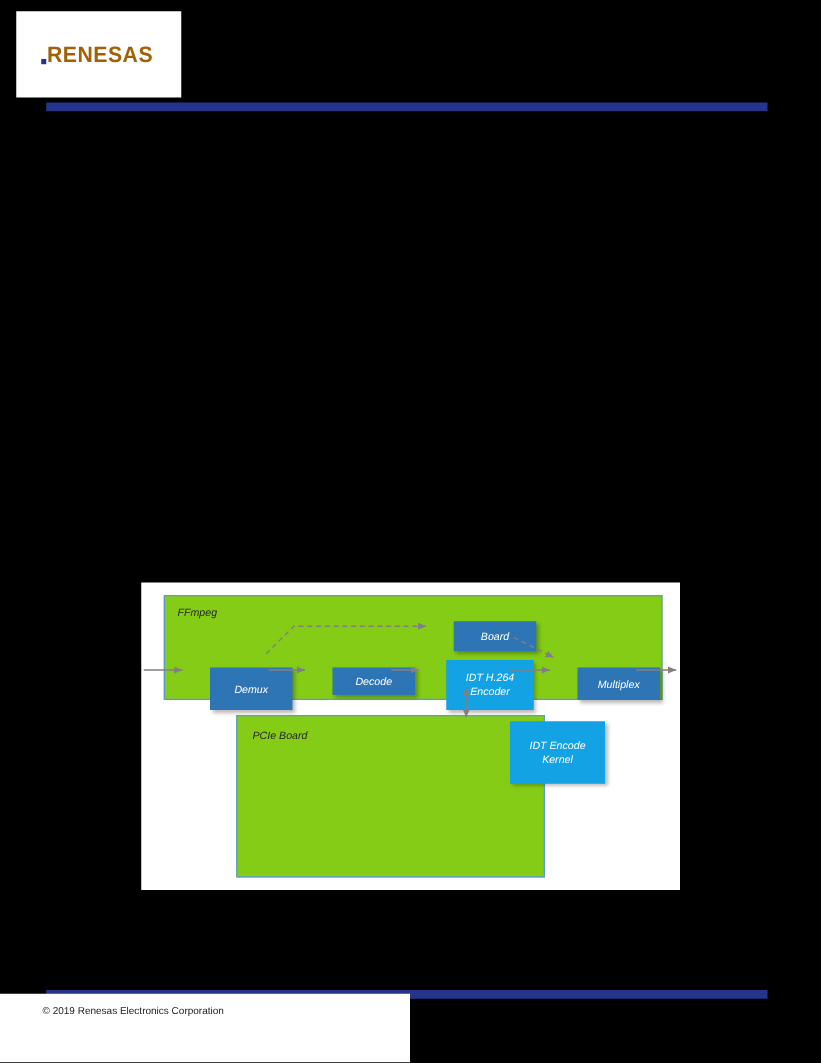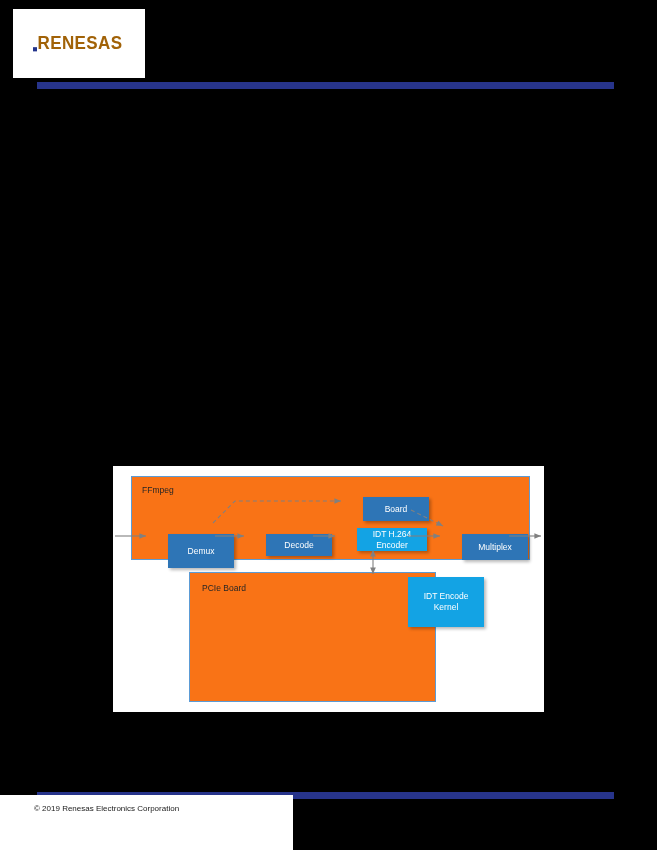--- a/index.html
+++ b/index.html
@@ -67,22 +67,23 @@
     left: 113px;
     top: 466px;
     width: 431px;
     height: 246px;
     background: #ffffff;
   }
 
   .group-box {
     position: absolute;
     border: 1.5px solid #5B9BD5;
-    background: #f97316;
+    background: #84cc16;
     box-sizing: border-box;
+    font-style: italic;
   }
   #ffmpeg-box { left: 18px;  top: 10px;  width: 399px; height: 84px; }
   #pcie-box   { left: 76px;  top: 106px; width: 247px; height: 130px; }
 
   .group-label {
     position: absolute;
     font-size: 8.5px;
     color: #262626;
     white-space: nowrap;
   }
@@ -121,21 +122,21 @@
     color: #ffffff;
     font-size: 8.5px;
     line-height: 1.25;
     box-shadow: 2px 2px 3px rgba(0,0,0,0.28);
   }
   .node.dark  { background: #2E75B6; }
   .node.light { background: #13A3E4; }
 
   #node-demux     { left: 36px;  top: 57px; width: 66px; height: 34px; }
   #node-decode    { left: 134px; top: 57px; width: 66px; height: 22px; }
-  #node-encoder   { left: 225px; top: 51px; width: 70px; height: 23px; }
+  #node-encoder   { left: 225px; top: 51px; width: 70px; height: 40px; }
   #node-audio     { left: 231px; top: 20px; width: 66px; height: 24px; }
   #node-multiplex { left: 330px; top: 57px; width: 66px; height: 26px; justify-content: center; }
   #node-kernel    { left: 218px; top: 4px;  width: 76px; height: 50px; }
 
   
   #connectors {
     position: absolute;
     left: 0;
     top: 0;
     width: 431px;
@@ -149,21 +150,21 @@
     left: 37px;
     top: 792px;
     width: 577px;
     height: 7px;
     background: #27348B;
   }
   #footer-box {
     position: absolute;
     left: 0;
     top: 795px;
-    width: 293px;
+    width: 328px;
     height: 55px;
     background: #ffffff;
   }
   #footer-text {
     position: absolute;
     left: 34px;
     top: 9px;
     font-size: 8px;
     color: #1a1a1a;
     white-space: nowrap;

